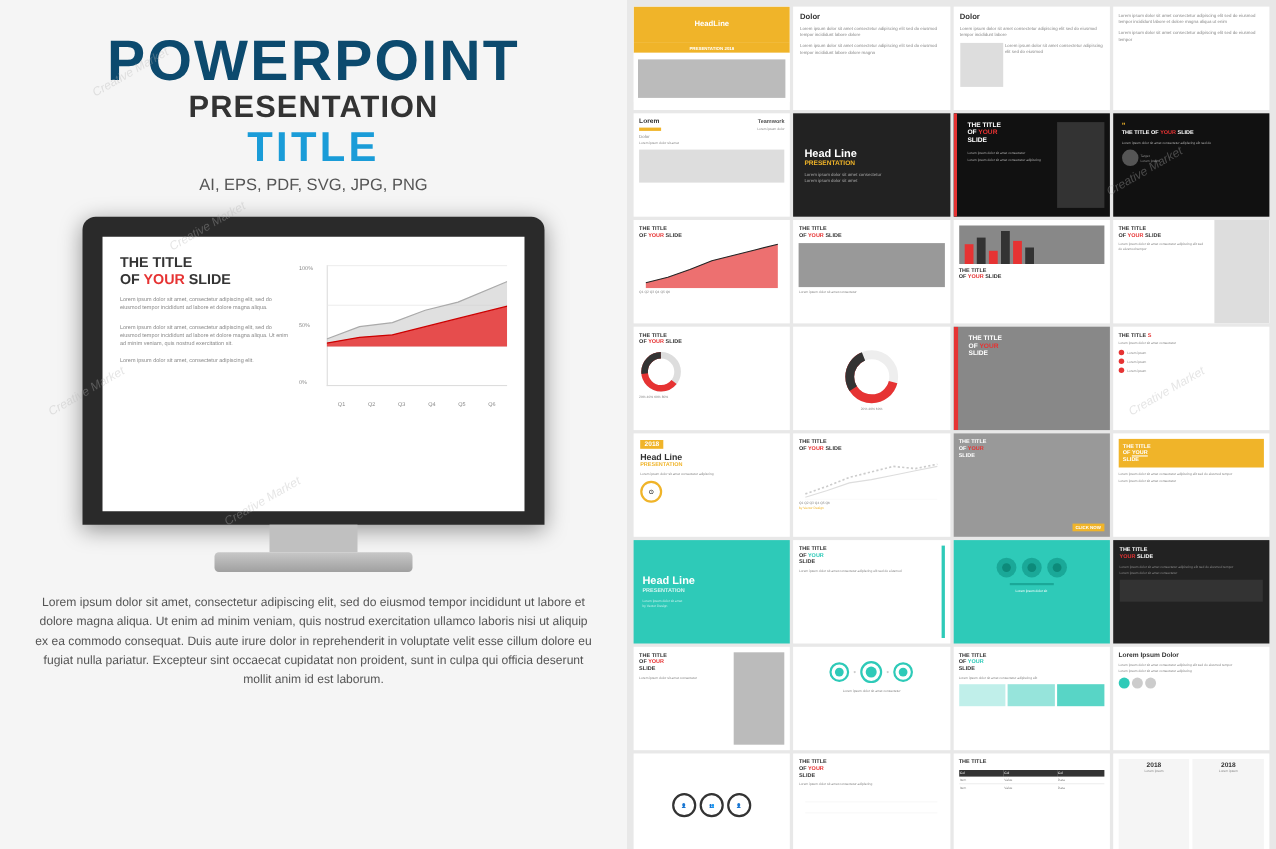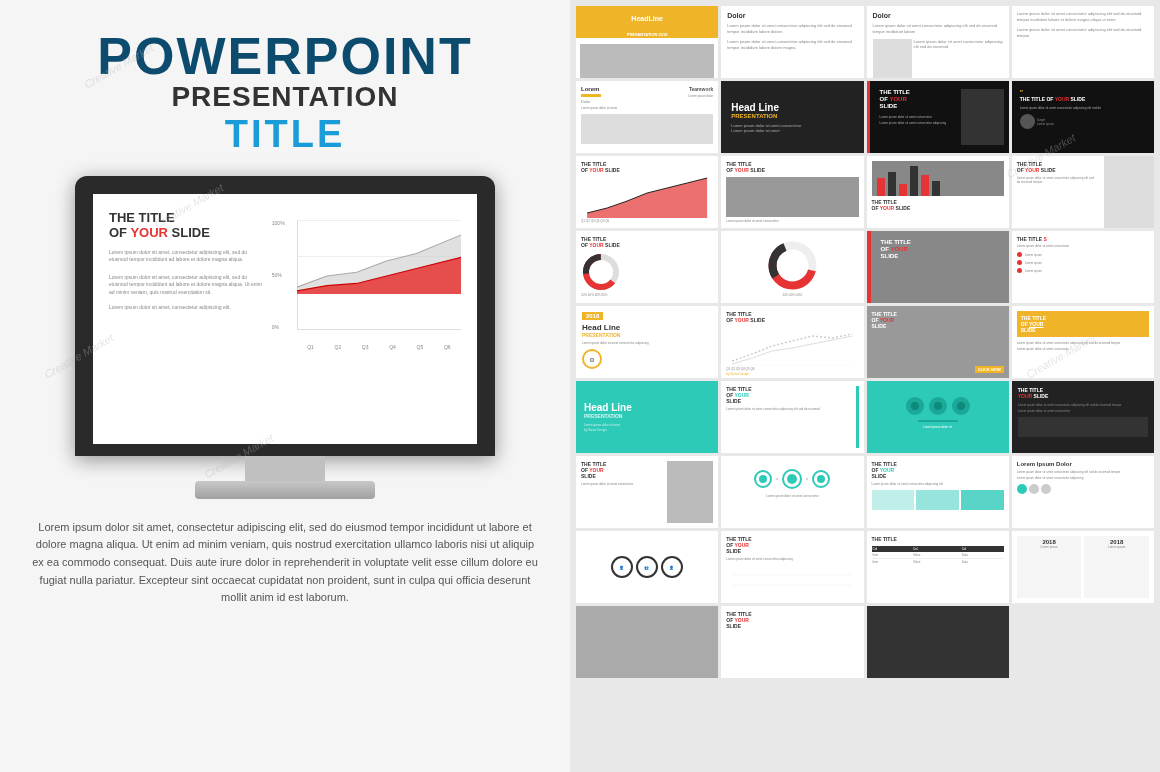--- a/index.html
+++ b/index.html
@@ -238,21 +238,21 @@
     }
 
     .slides-grid {
       display: grid;
       grid-template-columns: repeat(4, 1fr);
       gap: 3px;
     }
 
     .slide-thumb {
       background: white;
-      height: 72px;
+      height: 94px;
       position: relative;
       overflow: hidden;
       font-size: 4px;
     }
 
     
     .wm1 { top: 60px; left: 80px; }
     .wm2 { top: 200px; left: 150px; }
     .wm3 { top: 350px; left: 40px; }
     .wm4 { top: 450px; left: 200px; }
@@ -269,20 +269,21 @@
   <span class="watermark wm3">Creative Market</span>
   <span class="watermark wm4">Creative Market</span>
   <span class="watermark wm5">Creative Market</span>
   <span class="watermark wm6">Creative Market</span>
 
   <div class="left-panel">
     <div class="title-block">
       <div class="title-powerpoint">POWERPOINT</div>
       <div class="title-presentation">PRESENTATION</div>
       <div class="title-vector">TITLE</div>
+      <div class="title-formats">AI, EPS, PDF, SVG, JPG, PNG</div>
     </div>
 
     <div class="monitor-container">
       <div class="monitor">
         <div class="monitor-screen-outer">
           <div class="monitor-screen-inner">
             <div class="slide-preview">
 
               <div class="slide-left">
                 <div class="slide-title-main">

